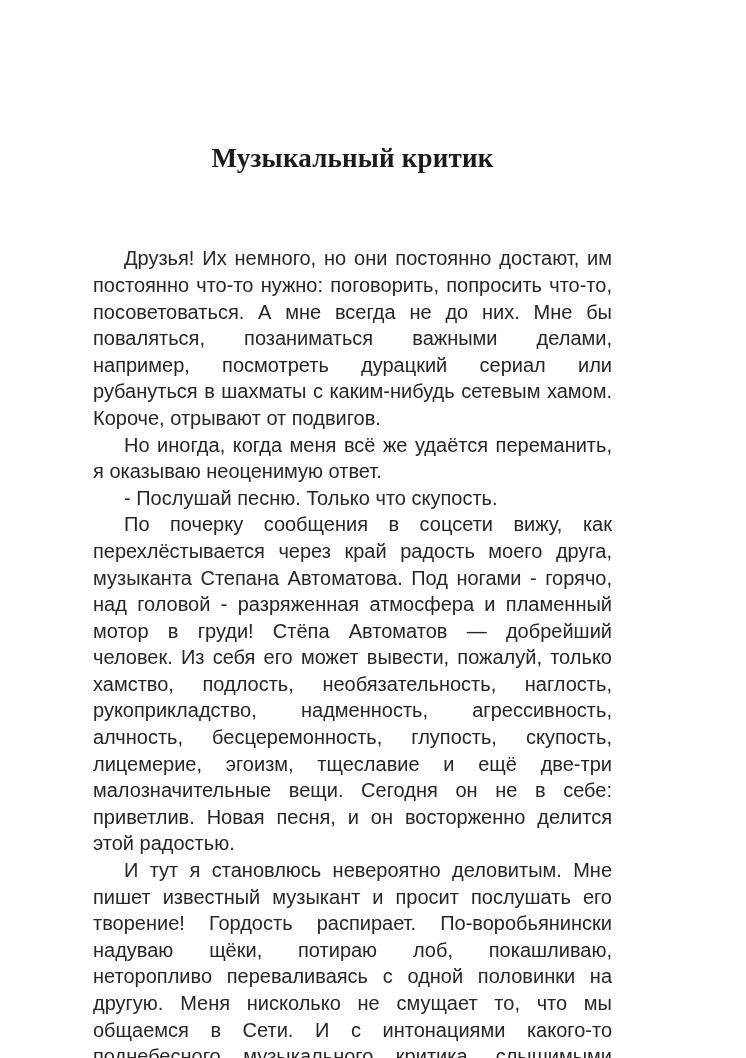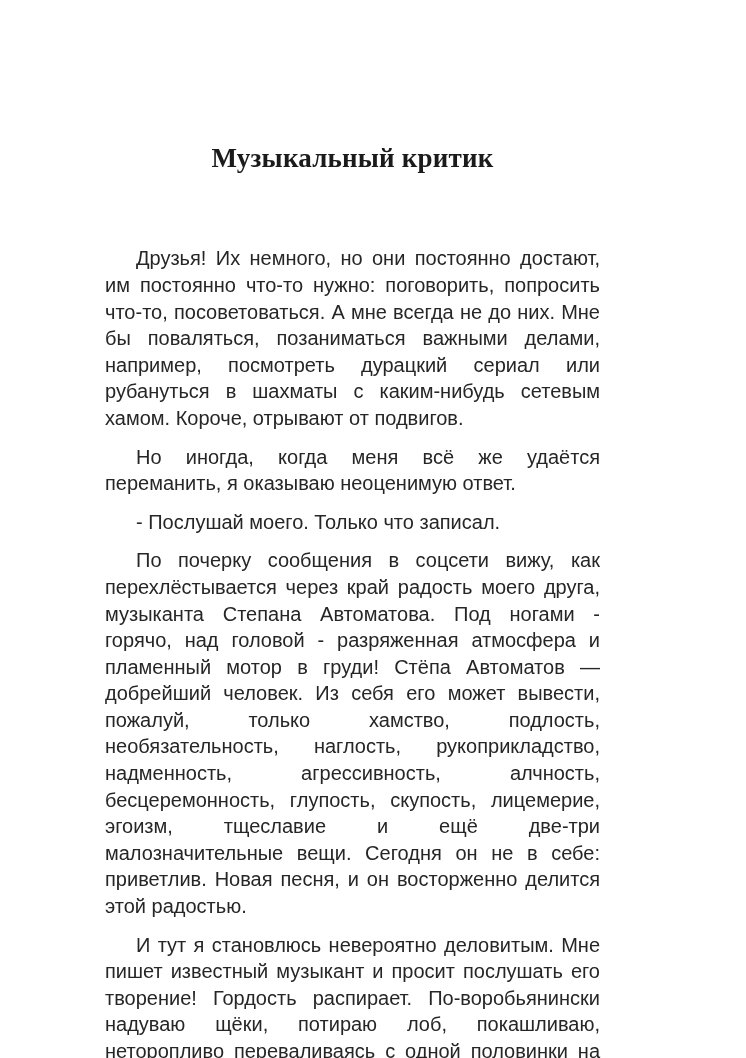--- a/index.html
+++ b/index.html
@@ -29,32 +29,32 @@
     letter-spacing: 0.2px;
   }
   .doc-body {
     margin-top: 71px;
     font-size: 20px;
     line-height: 26.6px;
     text-align: justify;
     color: #262626;
   }
   .doc-body p {
-    margin: 12px;
+    margin: 0;
     padding: 0;
     text-indent: 31px;
   }
 </style>
 </head>
 <body>
 
 <div class="page">
   <h1 class="doc-title">Музыкальный критик</h1>
 
   <div class="doc-body">
     <p>Друзья! Их немного, но они постоянно достают, им постоянно что-то нужно: поговорить, попросить что-то, посоветоваться. А мне всегда не до них. Мне бы поваляться, позаниматься важными делами, например, посмотреть дурацкий сериал или рубануться в шахматы с каким-нибудь сетевым хамом. Короче, отрывают от подвигов.</p>
     <p>Но иногда, когда меня всё же удаётся переманить, я оказываю неоценимую ответ.</p>
-    <p>- Послушай моего. Только что записал.</p>
+    <p>- Послушай песню. Только что скупость.</p>
     <p>По почерку сообщения в соцсети вижу, как перехлёстывается через край радость моего друга, музыканта Степана Автоматова. Под ногами - горячо, над головой - разряженная атмосфера и пламенный мотор в груди! Стёпа Автоматов — добрейший человек. Из себя его может вывести, пожалуй, только хамство, подлость, необязательность, наглость, рукоприкладство, надменность, агрессивность, алчность, бесцеремонность, глупость, скупость, лицемерие, эгоизм, тщеславие и ещё две-три малозначительные вещи. Сегодня он не в себе: приветлив. Новая песня, и он восторженно делится этой радостью.</p>
     <p>И тут я становлюсь невероятно деловитым. Мне пишет известный музыкант и просит послушать его творение! Гордость распирает. По-воробьянински надуваю щёки, потираю лоб, покашливаю, неторопливо переваливаясь с одной половинки на другую. Меня нисколько не смущает то, что мы общаемся в Сети. И с интонациями какого-то поднебесного музыкального критика, слышимыми только мне самому, важно, одним пальчиком выпечатываю свой ответ.</p>
   </div>
 
 </div>
 
 </body></html>

